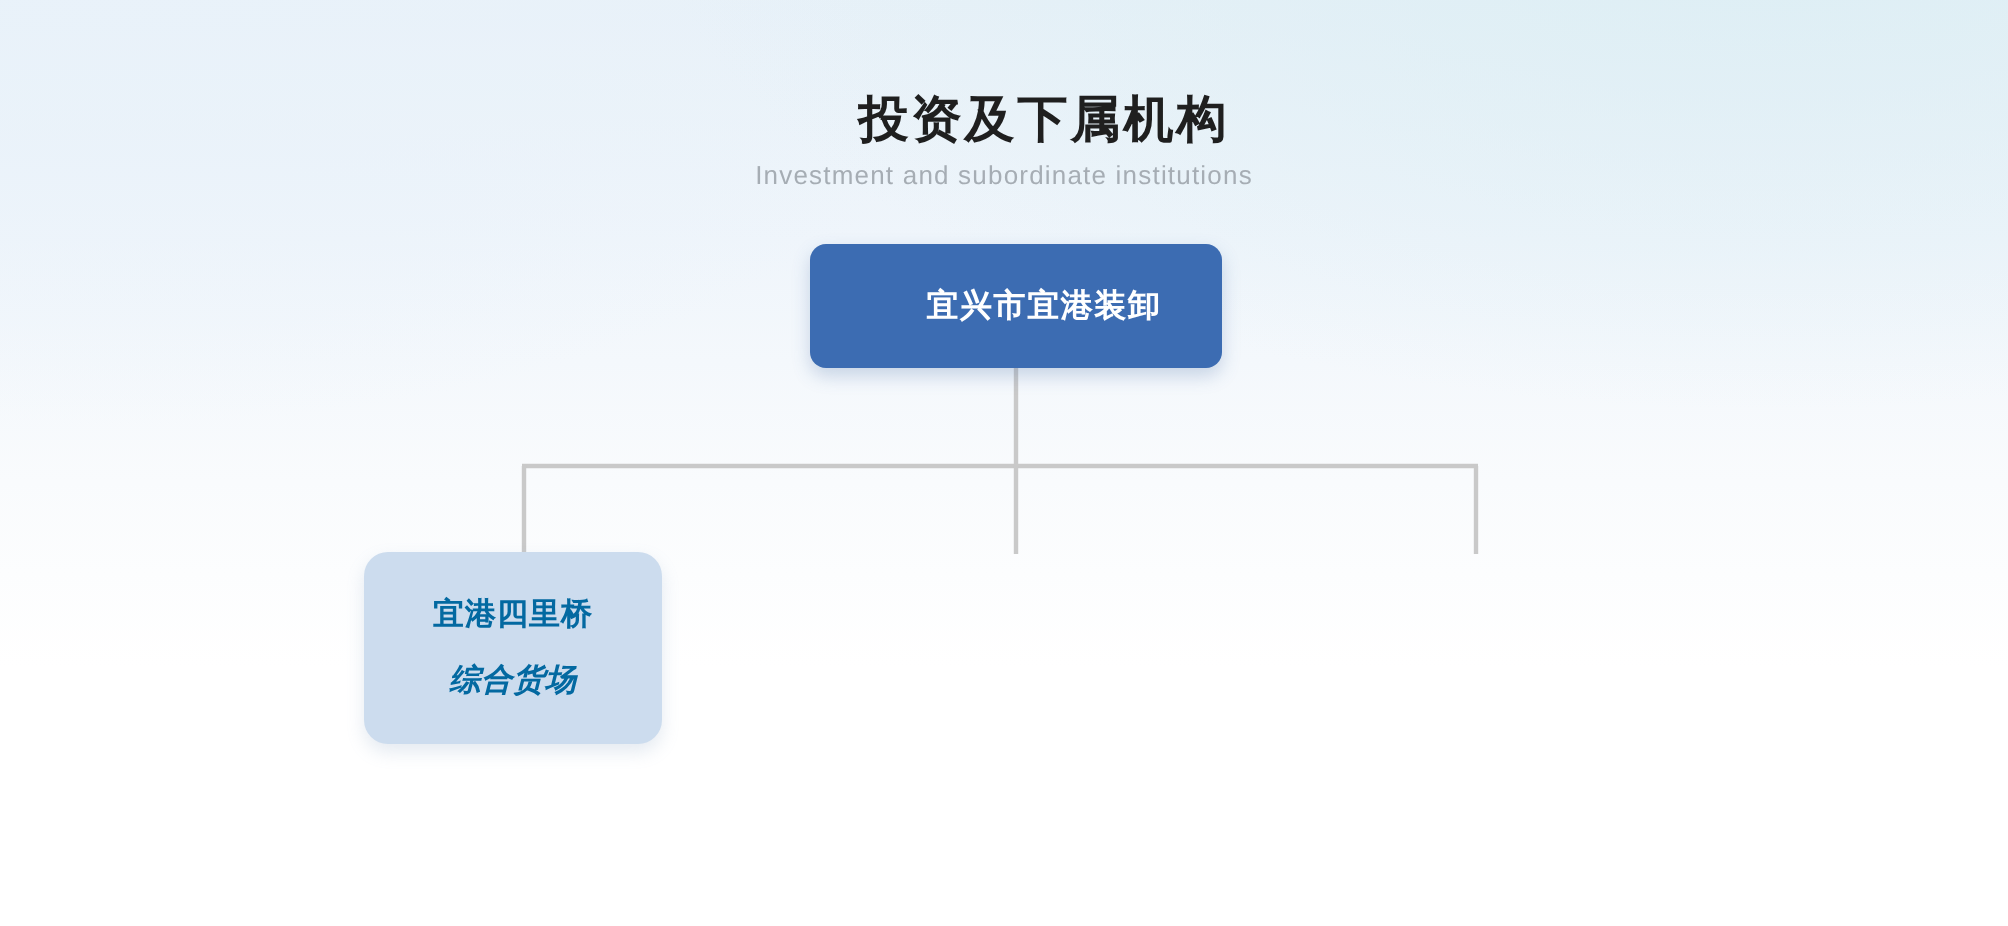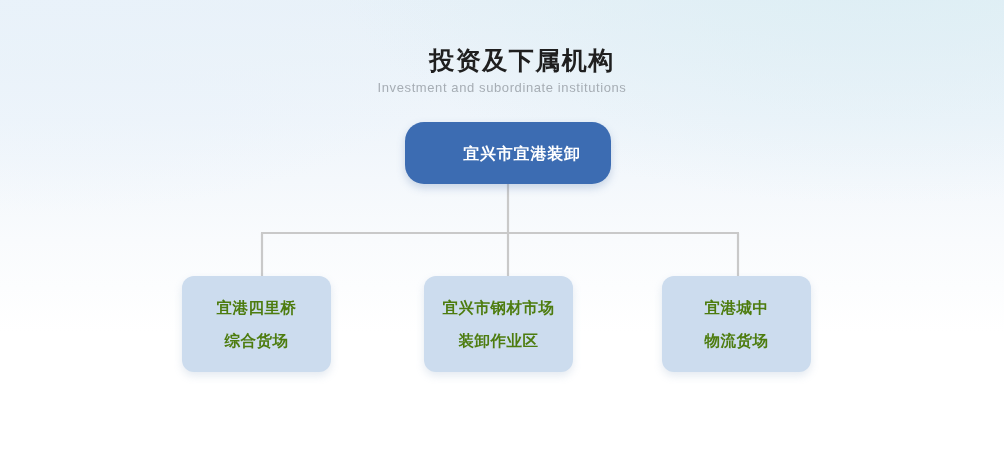--- a/index.html
+++ b/index.html
@@ -71,49 +71,50 @@
     justify-content: center;
     text-align: center;
   }
 
   #root-node {
     left: 405px;
     top: 122px;
     width: 206px;
     height: 62px;
     background: #3c6cb2;
-    border-radius: 19px;
+    border-radius: 8px;
     box-shadow: 0 4px 9px rgba(70, 110, 165, 0.26);
     padding-left: 28px;
   }
   #root-node .line {
     color: #ffffff;
     font-size: 16px;
     font-weight: bold;
     line-height: 23px;
     letter-spacing: 0.8px;
   }
 
   .child-node {
     top: 276px;
     width: 149px;
     height: 96px;
     background: #ccdcee;
     border-radius: 12px;
     box-shadow: 0 4px 9px rgba(120, 150, 185, 0.20);
   }
   .child-node .line {
-    color: #4d7c0f;
+    color: #0369a1;
     font-size: 15.5px;
     font-weight: bold;
     line-height: 21px;
     letter-spacing: 0.5px;
   }
   .child-node .line + .line {
     margin-top: 12px;
+    font-style: italic;
   }
 
   #child-node-0 { left: 182px; }
   #child-node-1 { left: 424px; }
   #child-node-2 { left: 662px; }
 </style>
 </head>
 <body>
 
 <div id="stage">
@@ -135,23 +136,15 @@
 
   <div class="node" id="root-node">
     <div class="line">宜兴市宜港装卸</div>
   </div>
 
   <div class="node child-node" id="child-node-0">
     <div class="line">宜港四里桥</div>
     <div class="line">综合货场</div>
   </div>
 
-  <div class="node child-node" id="child-node-1">
-    <div class="line">宜兴市钢材市场</div>
-    <div class="line">装卸作业区</div>
-  </div>
 
-  <div class="node child-node" id="child-node-2">
-    <div class="line">宜港城中</div>
-    <div class="line">物流货场</div>
-  </div>
 
 </div>
 
 </body></html>

